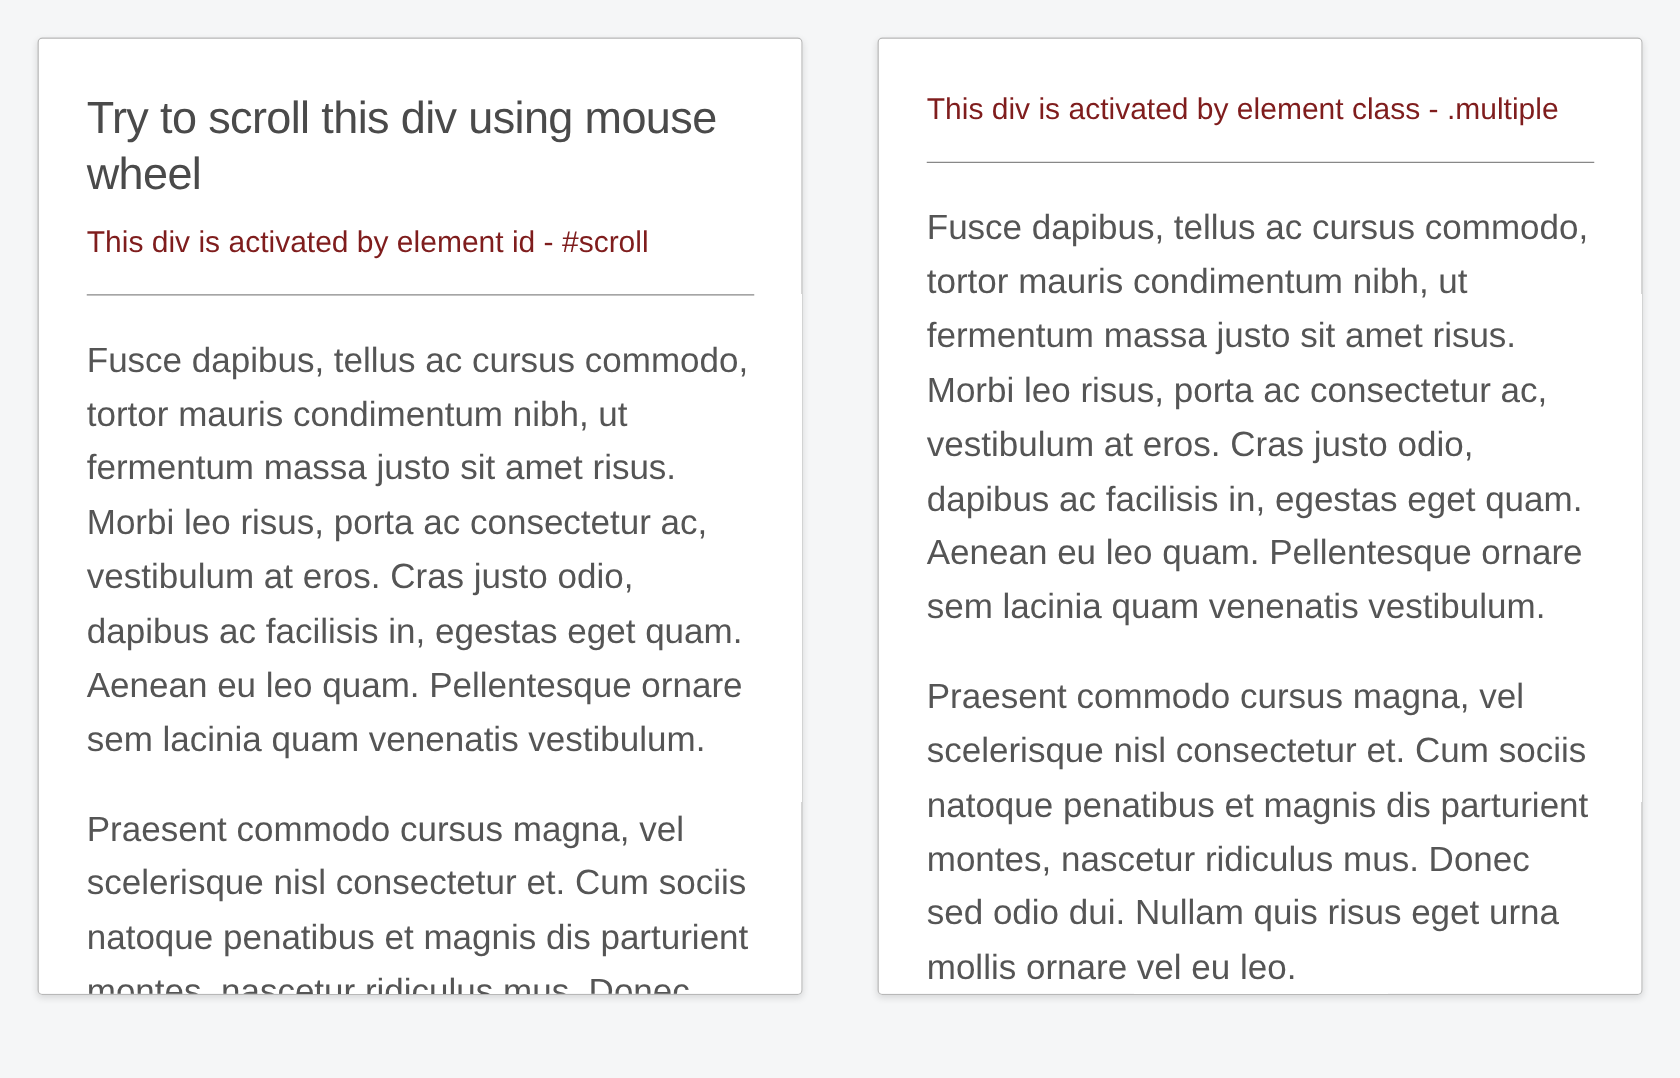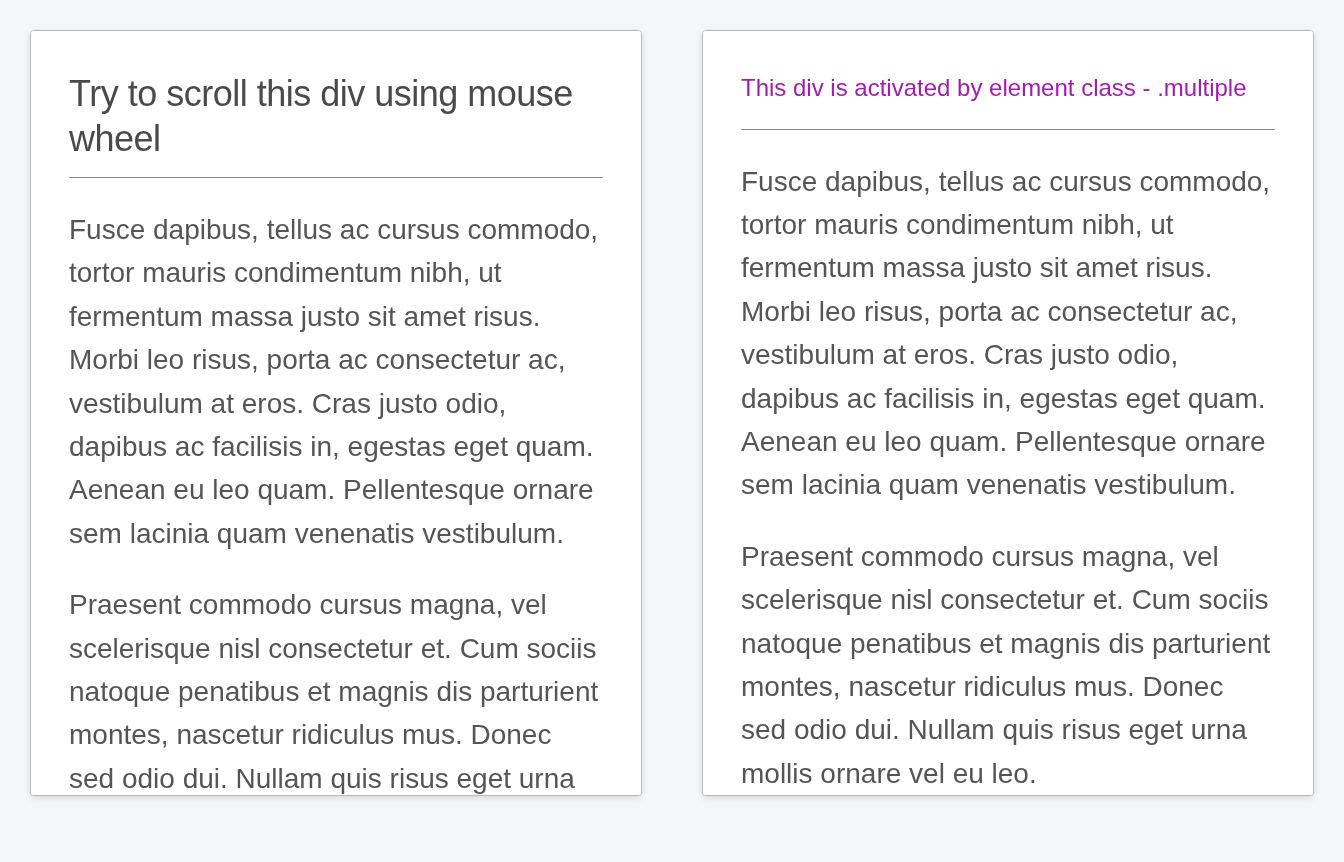--- a/index.html
+++ b/index.html
@@ -34,21 +34,21 @@
       font-weight: 300;
       line-height: 1.25;
       color: #4a4a4a;
       margin-bottom: 16px;
       letter-spacing: -0.5px;
     }
     .panel p.sub {
       font-size: 24px;
       font-weight: 300;
       line-height: 1.4;
-      color: #a21caf;
+      color: #7f1d1d;
       margin-bottom: 24px;
     }
     hr {
       border: none;
       border-top: 1px solid #888;
       margin: 0 0 30px 0;
     }
     .panel p.body {
       font-size: 28px;
       font-weight: 300;
@@ -74,20 +74,21 @@
     }
     .panel.no-scrollbar {
       scrollbar-width: none;
     }
   </style>
 </head>
 <body>
 
 <div class="panel has-scrollbar">
   <h1>Try to scroll this div using mouse wheel</h1>
+  <p class="sub">This div is activated by element id - #scroll</p>
   <hr>
   <p class="body">Fusce dapibus, tellus ac cursus commodo, tortor mauris condimentum nibh, ut fermentum massa justo sit amet risus. Morbi leo risus, porta ac consectetur ac, vestibulum at eros. Cras justo odio, dapibus ac facilisis in, egestas eget quam. Aenean eu leo quam. Pellentesque ornare sem lacinia quam venenatis vestibulum.</p>
   <p class="body">Praesent commodo cursus magna, vel scelerisque nisl consectetur et. Cum sociis natoque penatibus et magnis dis parturient montes, nascetur ridiculus mus. Donec sed odio dui. Nullam quis risus eget urna mollis ornare vel eu leo.</p>
 </div>
 
 <div class="panel no-scrollbar">
   <p class="sub">This div is activated by element class - .multiple</p>
   <hr>
   <p class="body">Fusce dapibus, tellus ac cursus commodo, tortor mauris condimentum nibh, ut fermentum massa justo sit amet risus. Morbi leo risus, porta ac consectetur ac, vestibulum at eros. Cras justo odio, dapibus ac facilisis in, egestas eget quam. Aenean eu leo quam. Pellentesque ornare sem lacinia quam venenatis vestibulum.</p>
   <p class="body">Praesent commodo cursus magna, vel scelerisque nisl consectetur et. Cum sociis natoque penatibus et magnis dis parturient montes, nascetur ridiculus mus. Donec sed odio dui. Nullam quis risus eget urna mollis ornare vel eu leo.</p>

